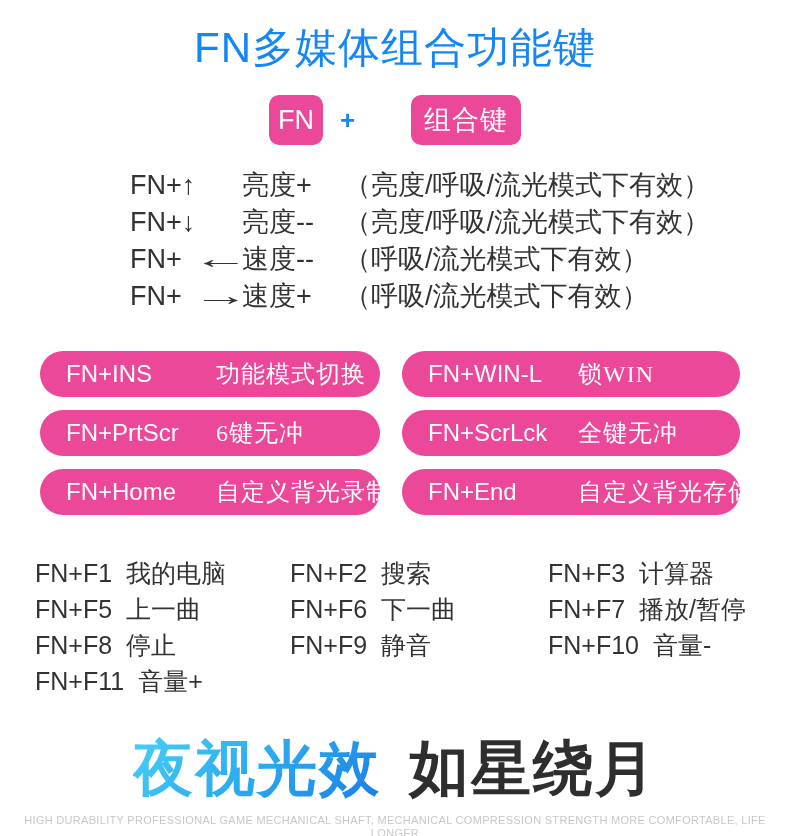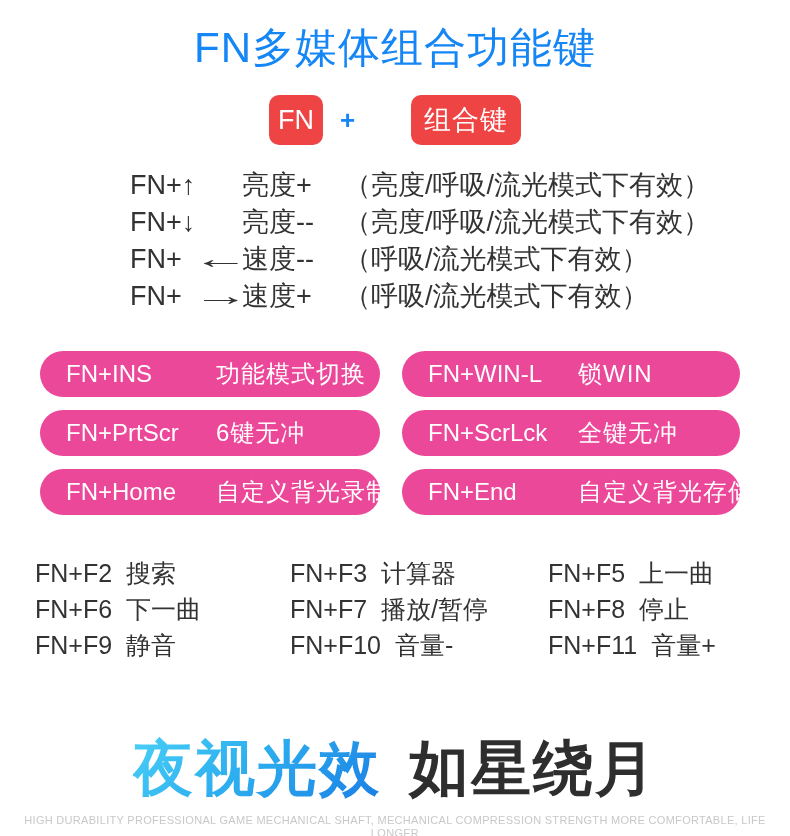--- a/index.html
+++ b/index.html
@@ -25,21 +25,21 @@
   
   .keys-row {
     margin-top: 23px;
     height: 50px;
     display: flex;
     justify-content: center;
     align-items: center;
     gap: 17px;
   }
   .keycap {
-    background: #ef4444;
+    background: #ec4899;
     color: #ffffff;
     border-radius: 10px;
     height: 50px;
     display: flex;
     align-items: center;
     justify-content: center;
     font-size: 27px;
   }
   .keycap.fn { width: 54px; }
   .keycap.combo { width: 110px; letter-spacing: 1px; margin-left: 39px; }
@@ -73,21 +73,21 @@
     border-radius: 23px;
     height: 46px;
     display: flex;
     align-items: center;
     padding: 0 18px 0 26px;
     color: #ffffff;
     font-size: 24px;
     white-space: nowrap;
   }
   .pill .pill-key { flex: 0 0 150px; }
-  .pill .pill-desc { letter-spacing: 1px; }
+  .pill .pill-desc { letter-spacing: 1px; font-family: Liberation Serif, serif; }
 
   
   .fgrid {
     margin: 40px 0 0 35px;
     display: grid;
     grid-template-columns: 255px 258px auto;
     color: #333333;
     font-size: 25px;
   }
   .fcell {
@@ -199,20 +199,24 @@
       <span class="pill-desc">自定义背光录制</span>
     </div>
     <div class="pill">
       <span class="pill-key">FN+End</span>
       <span class="pill-desc">自定义背光存储</span>
     </div>
   </div>
 
   <div class="fgrid">
     <div class="fcell">
+        <span class="fkey">FN+F1</span>
+        <span>我的电脑</span>
+      </div>
+    <div class="fcell">
         <span class="fkey">FN+F2</span>
         <span>搜索</span>
       </div>
     <div class="fcell">
         <span class="fkey">FN+F3</span>
         <span>计算器</span>
       </div>
     <div class="fcell">
         <span class="fkey">FN+F5</span>
         <span>上一曲</span>

